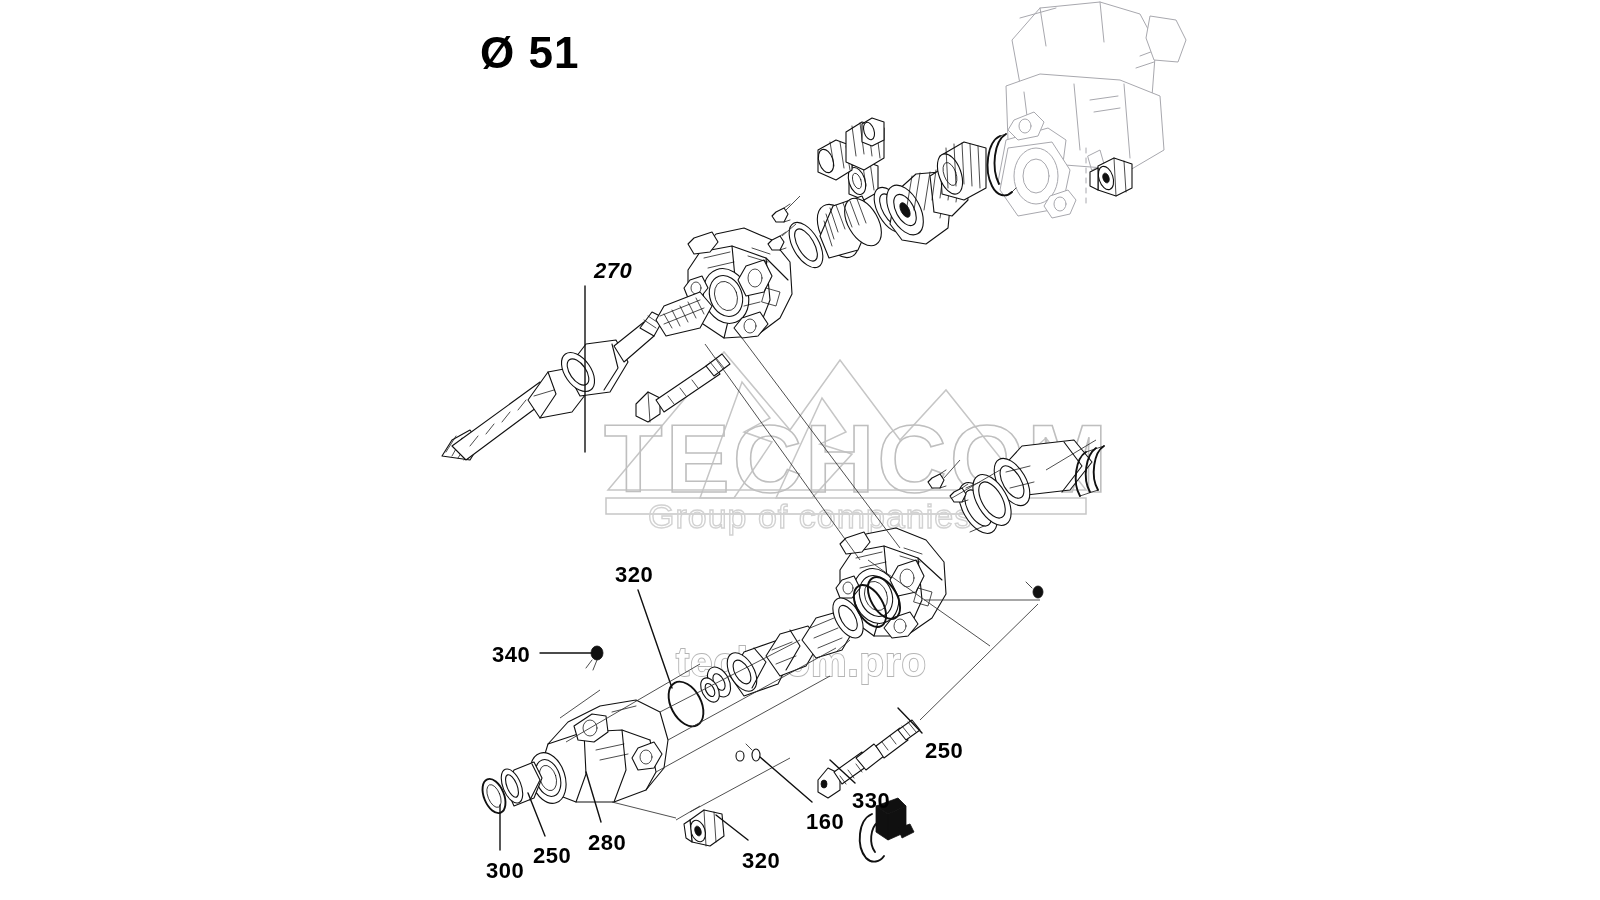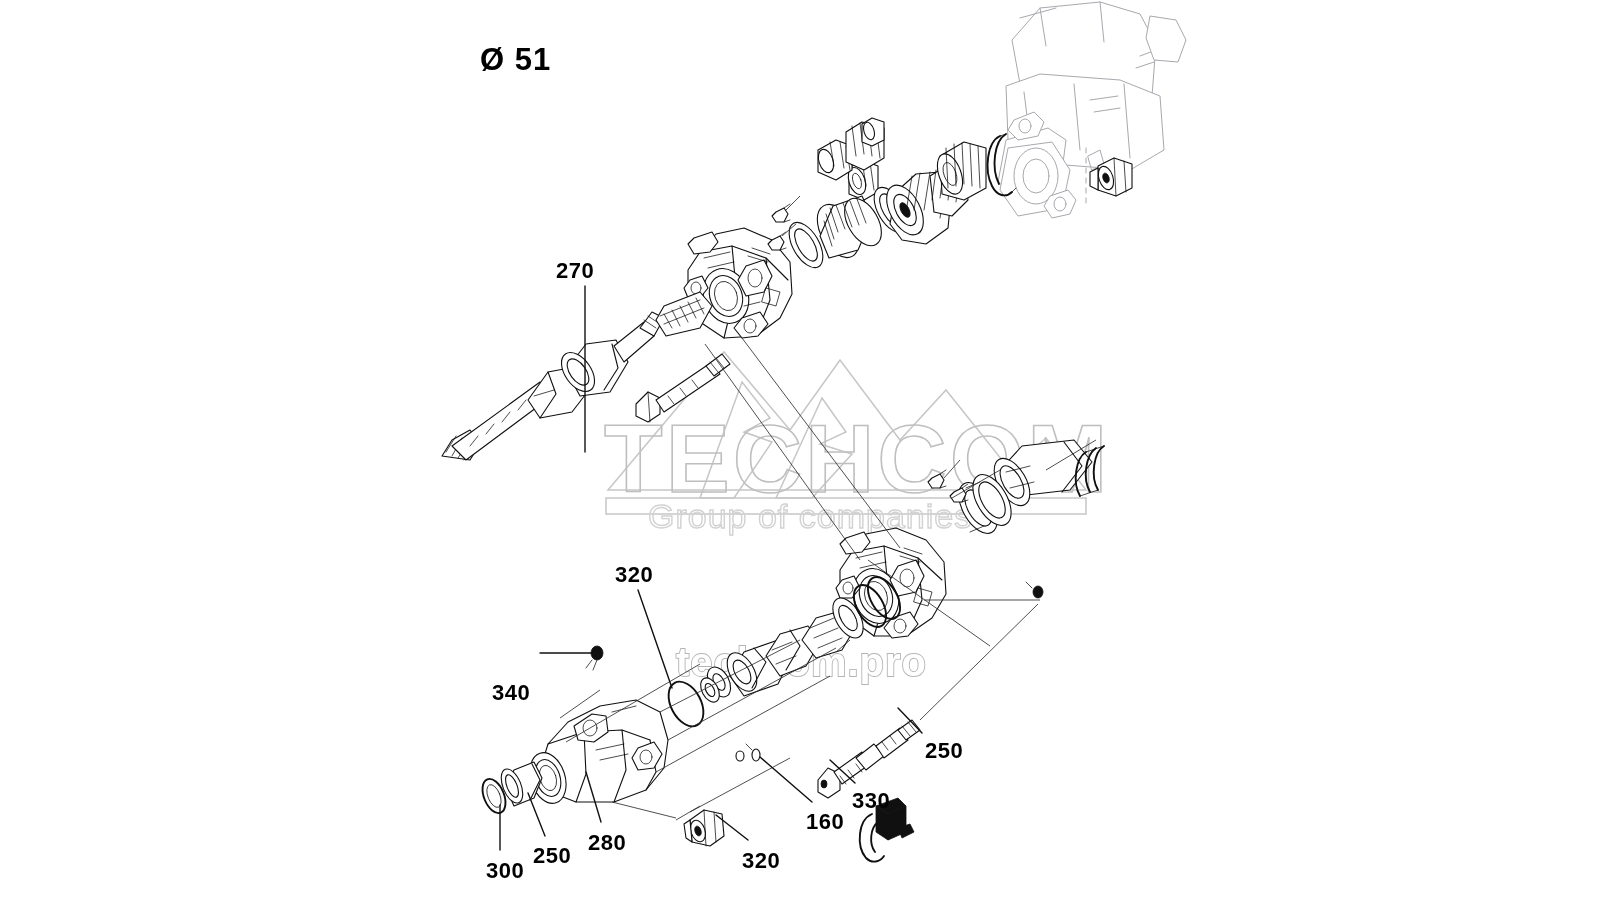--- a/index.html
+++ b/index.html
@@ -24,26 +24,25 @@
     position: absolute;
     left: 0;
     top: 0;
     width: 1600px;
     height: 900px;
   }
   .title {
     position: absolute;
     left: 480px;
     top: 28px;
-    font-size: 31px;
+    font-size: 44px;
     font-weight: bold;
     color: #000000;
     letter-spacing: 1px;
     white-space: nowrap;
-    margin-top: 14px;
   }
   .callout {
     position: absolute;
     font-size: 22px;
     font-weight: bold;
     color: #000000;
     white-space: nowrap;
     letter-spacing: 0.5px;
   }
   
@@ -440,23 +439,23 @@
       <path class="leader" d="M812 802 L760 757"></path>
       <path class="leader" d="M601 822 L586 772"></path>
       <path class="leader" d="M545 836 L528 793"></path>
       <path class="leader" d="M500 850 L500 805"></path>
       <path class="leader" d="M748 840 L716 815"></path>
     </g>
   </svg>
 
   <div class="title">Ø 51</div>
 
-  <div class="callout" style="left:556px; top:258px;">270</div>
+  <div class="callout" style="left:594px; top:258px;font-style:italic;">270</div>
   <div class="callout" style="left:615px; top:562px;">320</div>
-  <div class="callout" style="left:492px; top:642px;margin-top:38px;">340</div>
+  <div class="callout" style="left:492px; top:642px;">340</div>
   <div class="callout" style="left:925px; top:738px;">250</div>
   <div class="callout" style="left:852px; top:788px;text-align:right;">330</div>
   <div class="callout" style="left:806px; top:809px;">160</div>
   <div class="callout" style="left:588px; top:830px;">280</div>
   <div class="callout" style="left:533px; top:843px;">250</div>
   <div class="callout" style="left:486px; top:858px;">300</div>
   <div class="callout" style="left:742px; top:848px;">320</div>
 
 </div>
 

